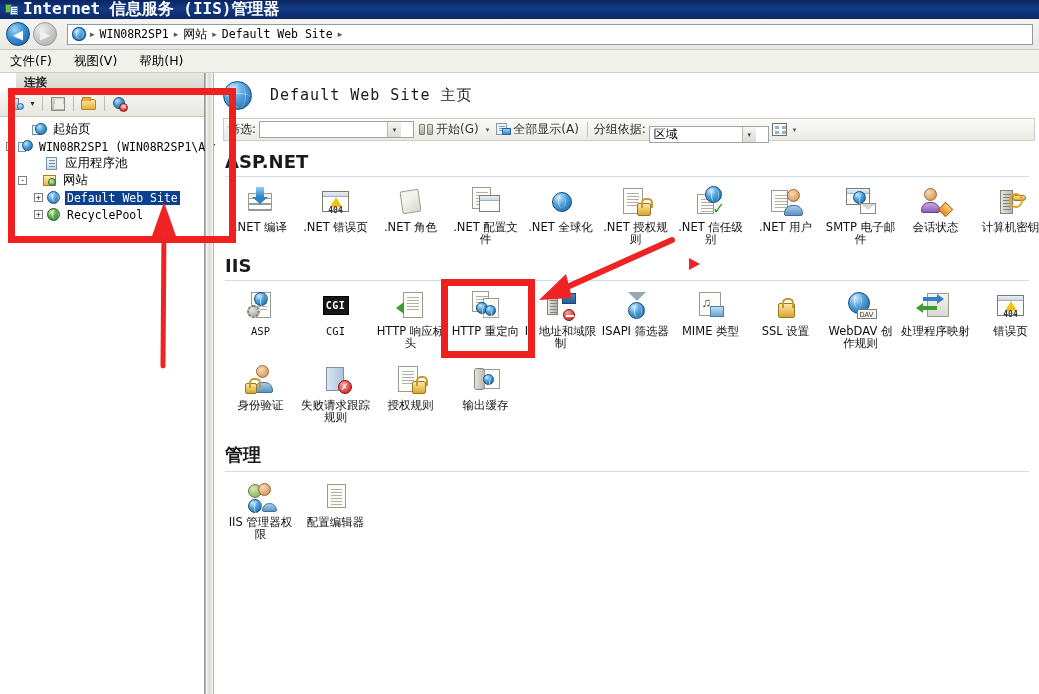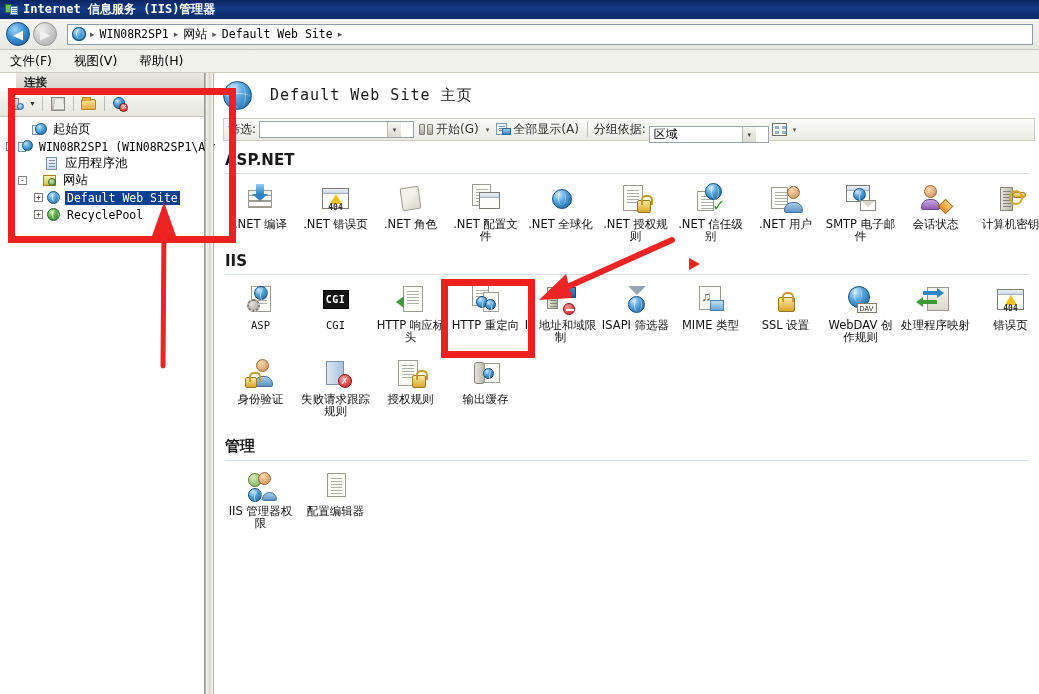--- a/index.html
+++ b/index.html
@@ -35,21 +35,21 @@
   .win-icon .sq2 {
     position:absolute; left:6px; top:4px; width:8px; height:9px;
     background:#eaf3fb; border:1px solid #5a88b5;
   }
   .win-icon .sq2:after {
     content:""; position:absolute; left:1px; top:1px; width:5px; height:1px;
     background:#5a88b5; box-shadow: 0 2px 0 #5a88b5, 0 4px 0 #5a88b5;
   }
   .title-text {
     font-family: "DejaVu Sans Mono", monospace;
-    font-size: 12px; font-weight: bold; letter-spacing: 0px;
+    font-size: 16px; font-weight: bold; letter-spacing: 0px;
     white-space: nowrap;
   }
 
   
   .navbar {
     position:absolute; left:0; top:19px; width:1039px; height:31px;
     background: linear-gradient(to bottom,#f4f4f2 0%, #e9e9e4 100%);
     border-bottom: 1px solid #c9c9c0;
     display:flex; align-items:center;
   }
@@ -262,21 +262,21 @@
   .ico-view{width:16px;height:14px;position:relative;flex:0 0 auto;}
   .ico-view .f{position:absolute;left:0;top:0;width:15px;height:13px;
     background:#fafafa;border:1px solid #6f6f68;}
   .ico-view .f:after{content:"";position:absolute;left:2px;top:2px;width:4px;height:3px;
     background:#8fb4d6;box-shadow:7px 0 0 #8fb4d6, 0 5px 0 #8fb4d6, 7px 5px 0 #8fb4d6;}
 
   
   .group { margin-top:10px; }
   .group-title {
     font-family:"DejaVu Sans","Liberation Sans",sans-serif;
-    font-size:15px; font-weight:bold; color:#1a1a1a;
+    font-size:18px; font-weight:bold; color:#1a1a1a;
     padding-left:10px;
   }
   .group-rule { height:1px; background:#cfdde9; margin:4px 10px 0 10px; }
   .tiles { display:flex; flex-wrap:nowrap; padding-left:8px; margin-top:6px; }
   .tile {
     width:75px; min-height:62px; display:flex; flex-direction:column;
     align-items:center; flex:0 0 auto; padding-top:2px;
   }
   .tile-ico { width:34px; height:34px; position:relative; margin-bottom:2px; }
   .tile-label {

